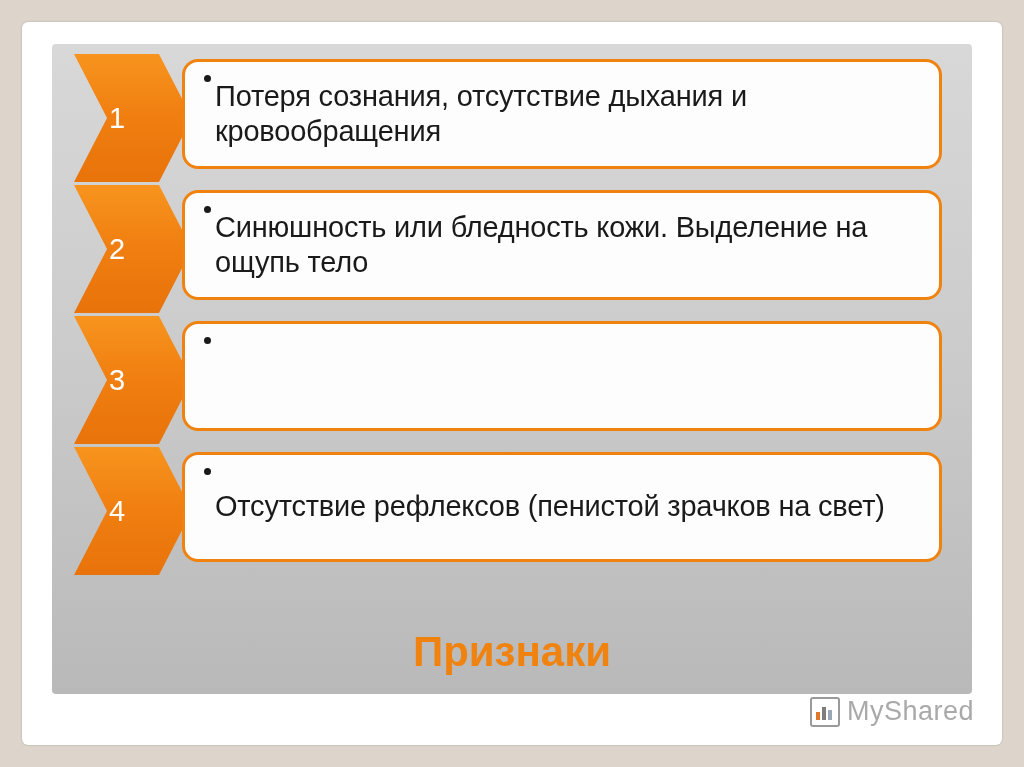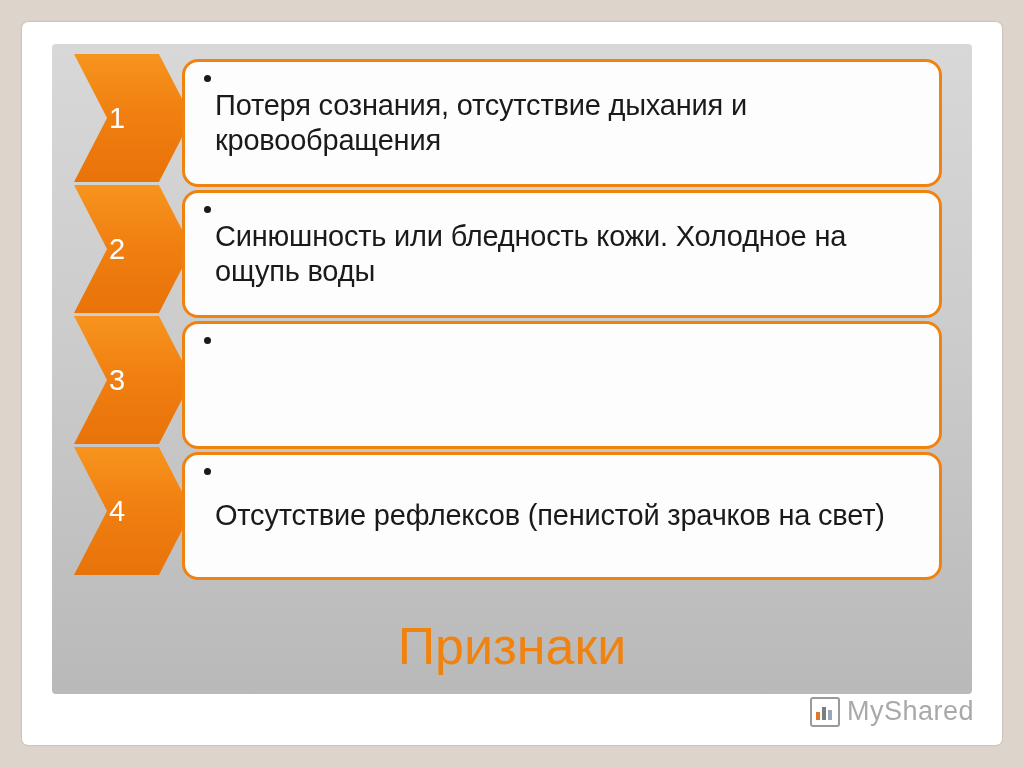--- a/index.html
+++ b/index.html
@@ -69,21 +69,21 @@
     justify-content: center;
     color: #ffffff;
     font-size: 29px;
     z-index: 3;
   }
   .boxwrap {
     position: absolute;
     left: 130px;
     top: 5px;
     width: 760px;
-    height: 128px;
+    height: 110px;
   }
   .box {
     position: absolute;
     inset: 0;
     background: #fdfdfd;
     border: 3px solid #f0830f;
     border-radius: 16px;
     box-sizing: border-box;
     display: flex;
     align-items: center;
@@ -112,22 +112,22 @@
     letter-spacing: -0.2px;
   }
   .title-area {
     position: absolute;
     left: 0;
     bottom: 18px;
     width: 920px;
     text-align: center;
   }
   .title-text {
-    font-size: 52px;
-    font-weight: normal;
+    font-size: 42px;
+    font-weight: bold;
     color: #f0830f;
   }
 
   
   .logo {
     position: absolute;
     right: 28px;
     bottom: 18px;
     display: flex;
     align-items: center;
@@ -184,21 +184,21 @@
       <div class="row">
         <div class="chev">
           <div class="shape"></div>
           <div class="num">2</div>
         </div>
         <div class="boxwrap">
           <div class="box">
             <div class="bullet">
                 <span></span>
               </div>
-            <div class="box-text">Синюшность или бледность кожи. Холодное на ощупь воды</div>
+            <div class="box-text">Синюшность или бледность кожи. Выделение на ощупь тело</div>
           </div>
         </div>
       </div>
 
       <div class="row">
         <div class="chev">
           <div class="shape"></div>
           <div class="num">3</div>
         </div>
         <div class="boxwrap">

